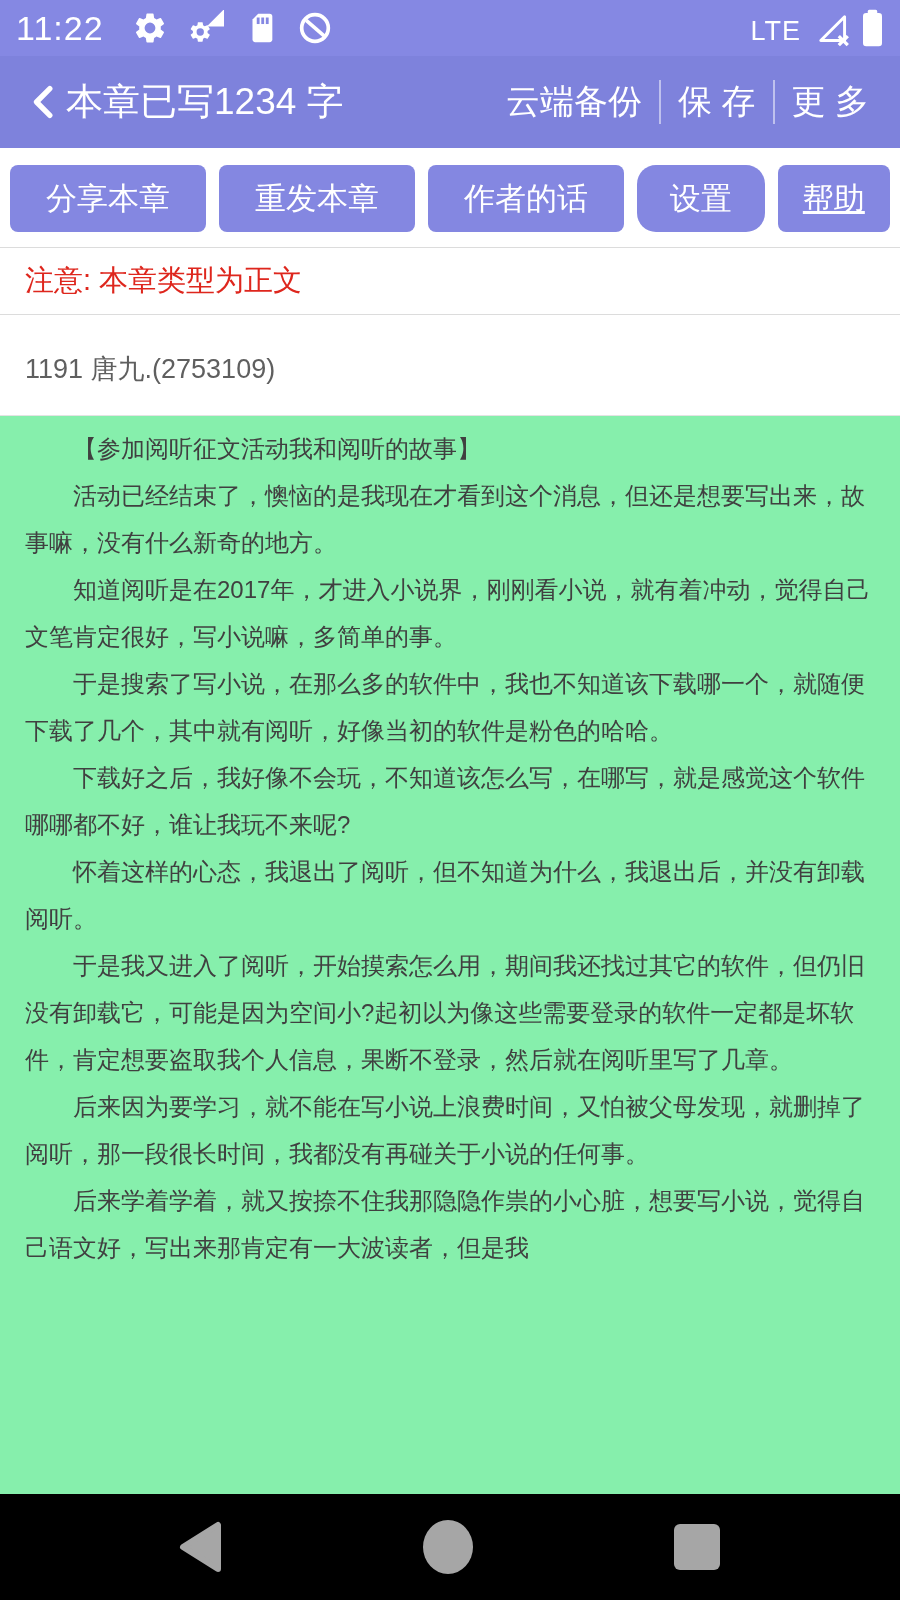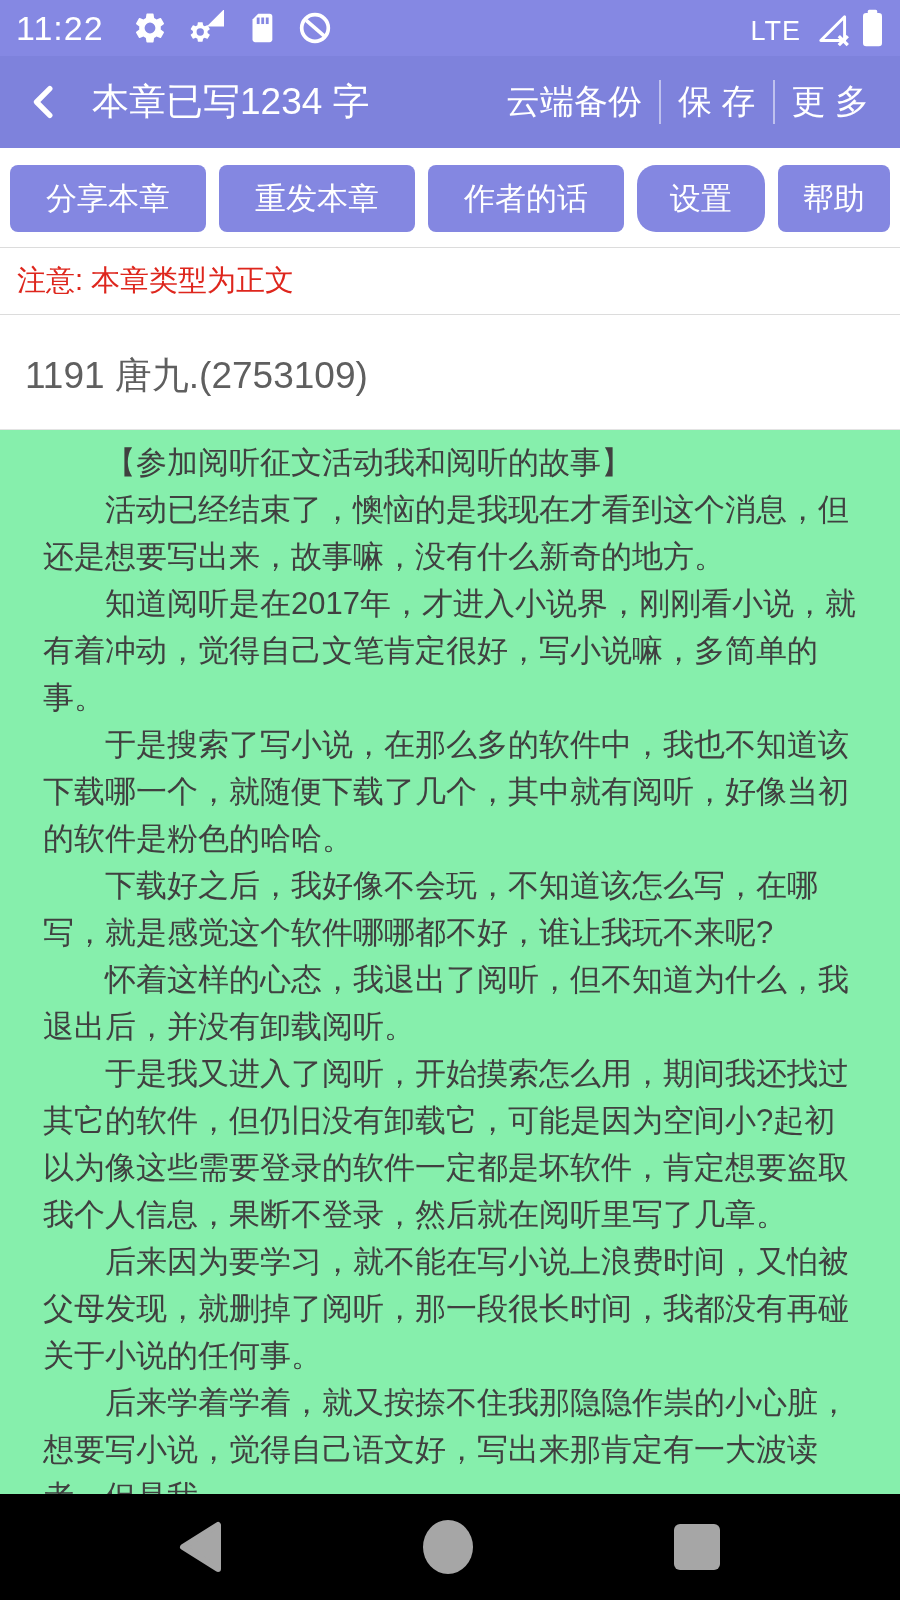--- a/index.html
+++ b/index.html
@@ -11,39 +11,39 @@
   .status-bar { height:56px; background:var(--status-bg); color:#fff; display:flex; align-items:center; padding:0 16px; flex:none; }
   .sb-time { font-size:34px; font-weight:400; letter-spacing:1px; }
   .sb-icons { display:flex; align-items:center; gap:20px; margin-left:28px; }
   .sb-right { margin-left:auto; display:flex; align-items:flex-end; gap:10px; }
   .sb-net { font-size:27px; letter-spacing:1px; margin-right:4px; }
   .sd-slot { fill:var(--status-bg); }
 
   
   .app-bar { height:92px; background:var(--appbar-bg); color:#fff; display:flex; align-items:center; padding:0 14px; flex:none; }
   .ab-back { width:44px; height:44px; margin-left:8px; display:flex; align-items:center; justify-content:center; cursor:pointer; }
-  .ab-title { font-size:37px; margin-left:26px; white-space:nowrap; }
+  .ab-title { font-size:37px; white-space:nowrap; }
   .ab-actions { margin-left:auto; display:flex; align-items:center; }
   .ab-action { font-size:34px; padding:0 17px; white-space:nowrap; cursor:pointer; }
   .ab-div { width:2px; height:44px; background:rgba(255,255,255,0.5); flex:none; }
 
   
   .toolbar { background:#fff; padding:17px 10px 15px; display:flex; gap:13px; border-bottom:1px solid #dcdcdc; flex:none; }
   .tb-btn { flex:1.78 1 0; height:67px; background:var(--button-bg); border-radius:8px; color:#fff; font-size:31px; display:flex; align-items:center; justify-content:center; white-space:nowrap; cursor:pointer; }
   .tb-btn:nth-child(4) { flex:1.16 1 0;border-radius:19px; }
-  .tb-btn:nth-child(5) { flex:1.02 1 0; }
+  .tb-btn:nth-child(5) { flex:1.02 1 0;text-decoration:underline; }
 
   
-  .notice { height:67px; display:flex; align-items:center; padding:0 17px; border-bottom:1px solid #dcdcdc; color:var(--notice-red); font-size:29px; flex:none; background:#fff; }
+  .notice { height:67px; display:flex; align-items:center; padding:0 25px; border-bottom:1px solid #dcdcdc; color:var(--notice-red); font-size:29px; flex:none; background:#fff; }
 
   
-  .chapter-head { padding:36px 25px 28px; font-size:37px; color:#5f5f5f; border-bottom:1px solid #e3e3e3; flex:none; background:#fff; }
+  .chapter-head { padding:36px 25px 28px; font-size:27px; color:#5f5f5f; border-bottom:1px solid #e3e3e3; flex:none; background:#fff; }
 
   
-  .body-area { flex:1 1 auto; overflow:hidden; padding:9px 43px 0; color:var(--body-text); font-size:31px; line-height:47px; }
+  .body-area { flex:1 1 auto; overflow:hidden; padding:9px 25px 0; color:var(--body-text); font-size:24px; line-height:47px; }
   .para { text-indent:2em; margin:0; }
 
   
   .nav-bar { height:106px; background:#000; flex:none; display:flex; align-items:center; justify-content:space-between; padding:0 178px; }
   .nav-btn { display:flex; align-items:center; justify-content:center; cursor:pointer; }
 </style>
 </head>
 <body>
 
 <div class="phone">

